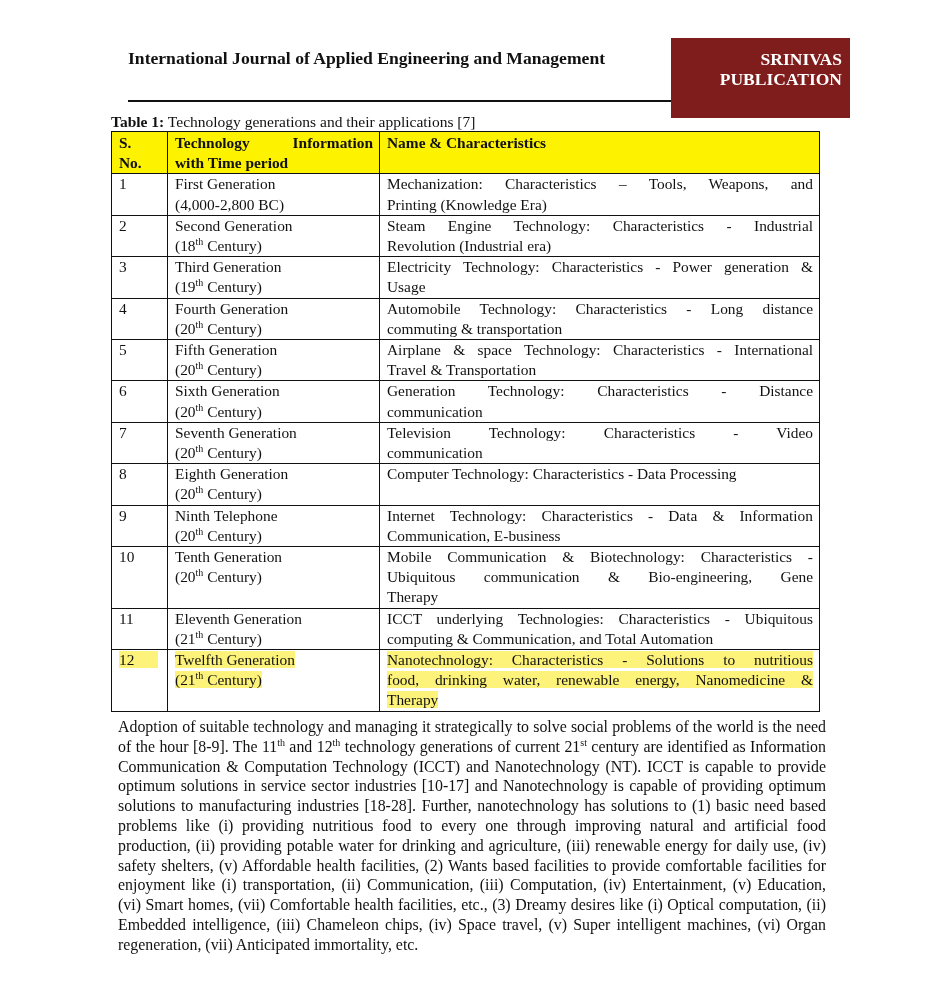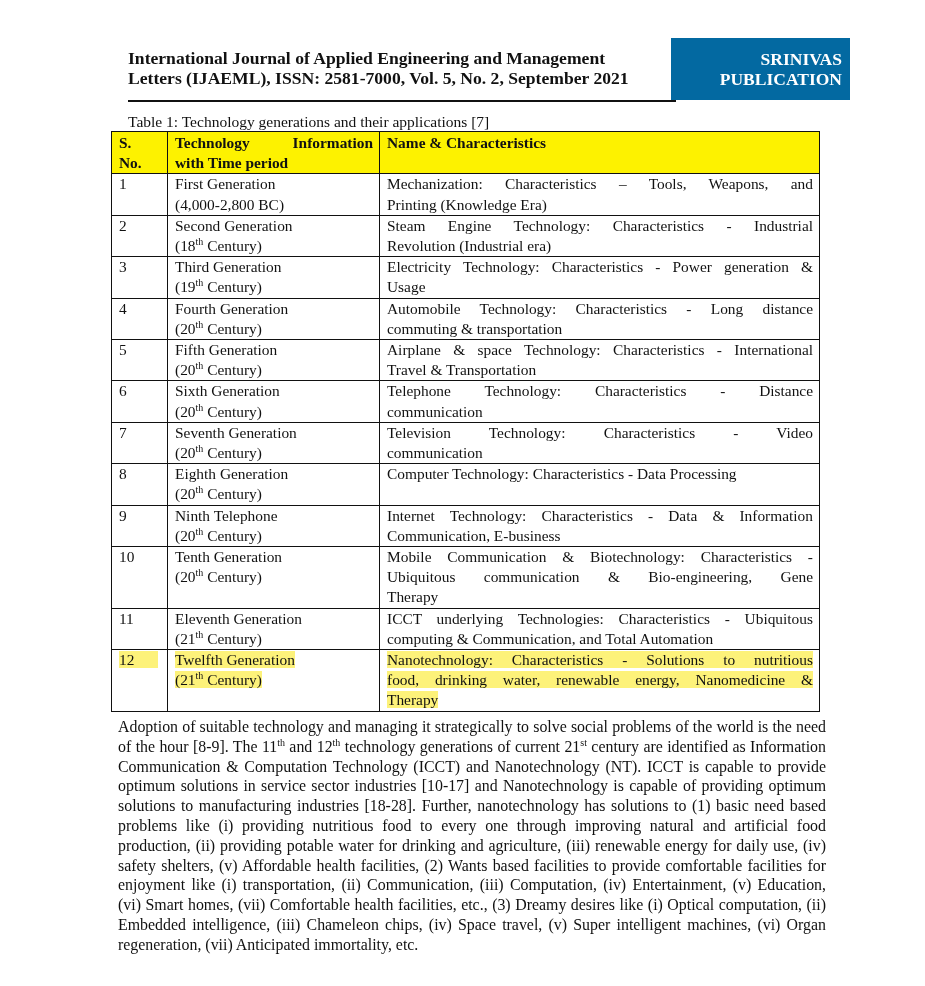--- a/index.html
+++ b/index.html
@@ -2,25 +2,25 @@
 <html><head>
 <meta charset="utf-8">
 <style>
   html, body { margin: 0; padding: 0; background: #ffffff; }
   body { width: 925px; height: 986px; position: relative; overflow: hidden;
          font-family: "Liberation Serif", serif; color: #111; }
   .header { position: absolute; left: 100px; top: 38px; width: 722px; height: 64px; margin-left: 28px; }
   .journal-title { position: absolute; left: 0; top: 10px; width: 545px;
                    font-weight: bold; font-size: 17.6px; line-height: 20px; }
   .header-rule { position: absolute; left: 0; top: 62px; width: 548px; height: 1.5px; background: #111; }
-  .publisher-box { position: absolute; left: 543px; top: 0; width: 179px; height: 62px;
-                   background: #0369a1; color: #fff; font-weight: bold; font-size: 17.5px;
+  .publisher-box { position: absolute; left: 543px; top: 0; width: 179px; height: 80px;
+                   background: #7f1d1d; color: #fff; font-weight: bold; font-size: 17.5px;
                    line-height: 20px; text-align: right; box-sizing: border-box; padding: 11px 8px 0 0; }
   .caption { position: absolute; left: 111px; top: 113px; font-size: 15.5px; line-height: 18px; }
-  .caption b { font-weight: normal; margin-left: 17px; }
+  .caption b { font-weight: bold; }
   table.gen { position: absolute; left: 111px; top: 131px; width: 709px;
               border-collapse: collapse; font-size: 15.4px; line-height: 20.2px; }
   table.gen td, table.gen th { border: 1px solid #111; vertical-align: top; padding: 0 6px 0 7px; text-align: left; }
   table.gen th { background: #fdf200; font-weight: bold; padding-top: 1px; }
   table.gen th .just { text-align: justify; text-align-last: justify; display: block; }
   .c1 { width: 42px; }
   .c2 { width: 198px; }
   .just { text-align: justify; }
   .justfull { text-align: justify; text-align-last: justify; }
   .hl { background: #fdf27a; }
@@ -28,21 +28,20 @@
   .body-text { position: absolute; left: 118px; top: 717px; width: 708px;
                font-size: 15.9px; line-height: 19.8px; text-align: justify; }
   .body-text p { margin: 0; }
 </style>
 </head>
 <body>
 
 <div class="header">
   <div class="journal-title">
     <div>International Journal of Applied Engineering and Management</div>
-    <div>Letters (IJAEML), ISSN: 2581-7000, Vol. 5, No. 2, September 2021</div>
   </div>
   <div class="header-rule"></div>
   <div class="publisher-box">
     <div>SRINIVAS</div>
     <div>PUBLICATION</div>
   </div>
 </div>
 
 <div class="caption"><b>Table 1:</b><span> Technology generations and their applications [7]</span></div>
 
@@ -116,21 +115,21 @@
           <div><span>Travel &amp; Transportation</span></div>
         </td>
       </tr>
       <tr style="height: 40px;">
         <td class="c1"><span>6</span></td>
         <td class="c2">
           <div><span>Sixth Generation</span></div>
           <div><span><span>(20</span><sup>th</sup><span> Century)</span></span></div>
         </td>
         <td>
-          <div class="justfull"><span>Telephone Technology: Characteristics - Distance</span></div>
+          <div class="justfull"><span>Generation Technology: Characteristics - Distance</span></div>
           <div><span>communication</span></div>
         </td>
       </tr>
       <tr style="height: 40px;">
         <td class="c1"><span>7</span></td>
         <td class="c2">
           <div><span>Seventh Generation</span></div>
           <div><span><span>(20</span><sup>th</sup><span> Century)</span></span></div>
         </td>
         <td>

